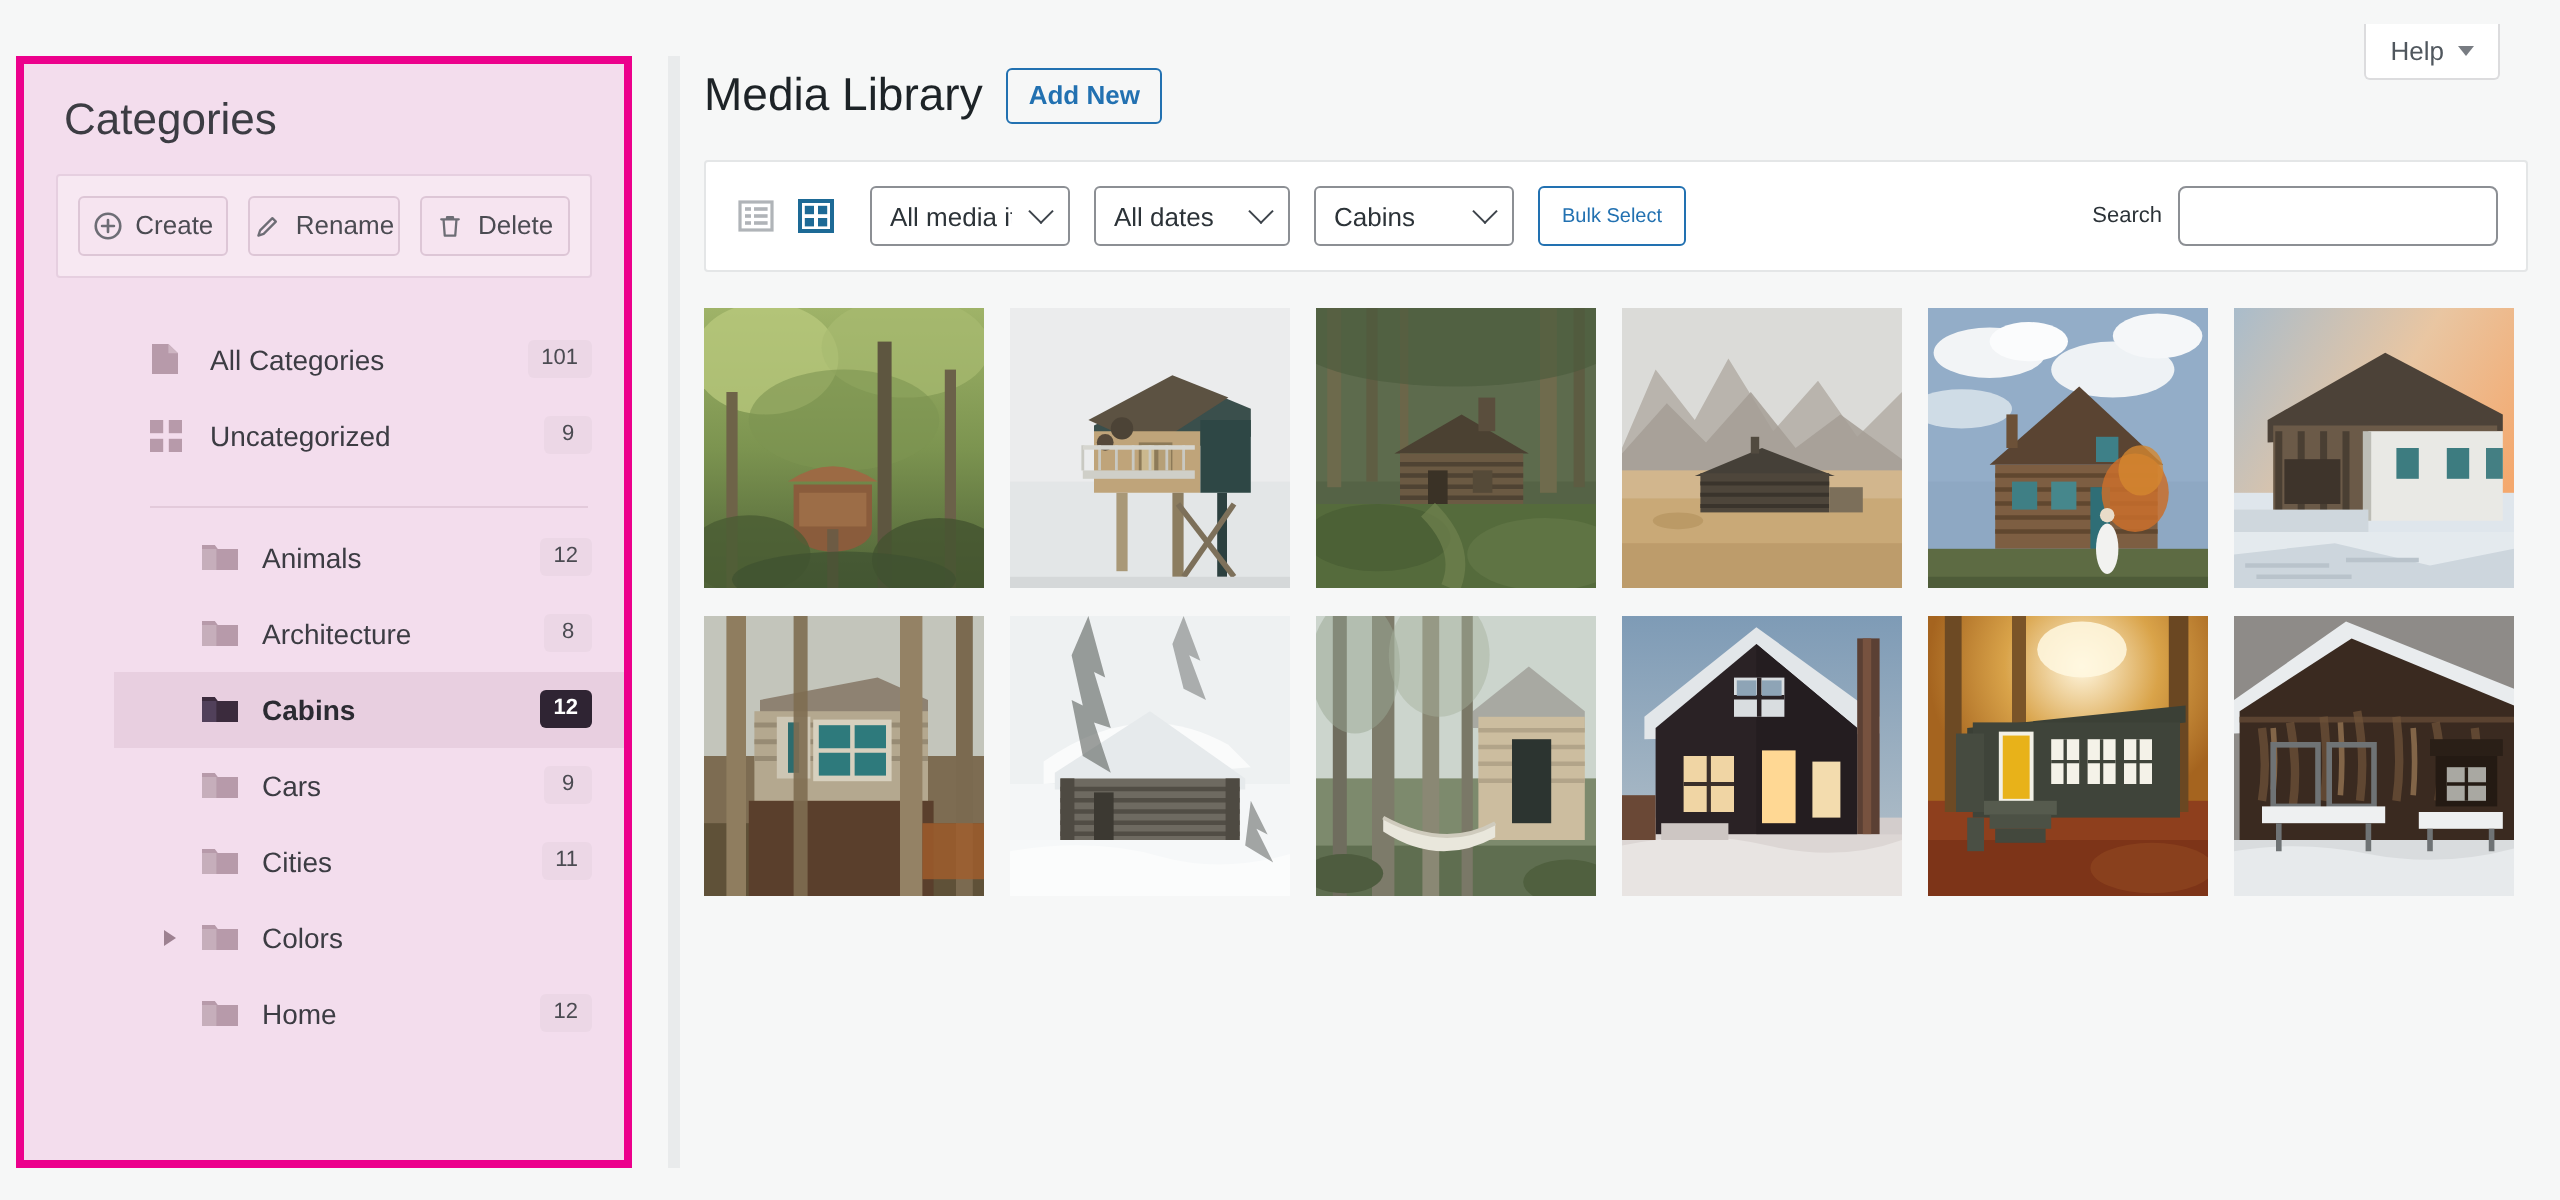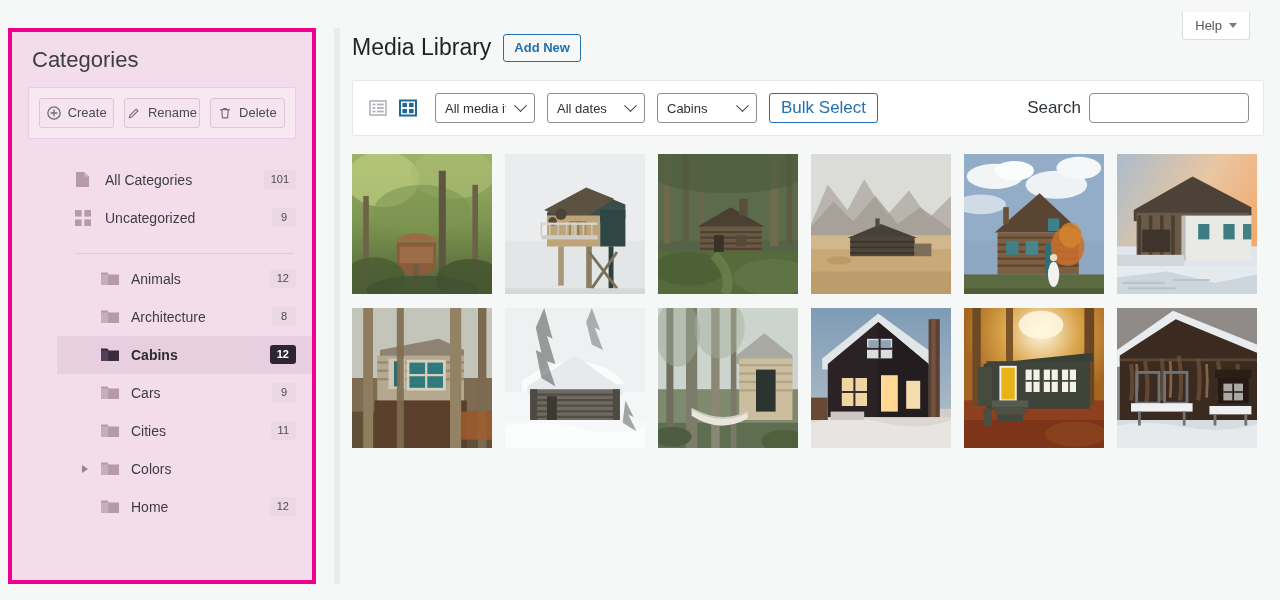--- a/index.html
+++ b/index.html
@@ -237,34 +237,34 @@
     transform: rotate(45deg) translate(-2px,-2px);
     flex: 0 0 auto;
   }
 
   .bulk {
     height: 30px;
     border: 1px solid #2271b1;
     color: #2271b1;
     background: #fff;
     border-radius: 3px;
-    font-size: 17px;
+    font-size: 10px;
     padding: 0 11px;
     display: flex;
     align-items: center;
     cursor: pointer;
   }
 
   .search-wrap {
     margin-left: auto;
     display: flex;
     align-items: center;
     gap: 8px;
   }
-  .search-label { font-size: 17px; color: #2c3338; }
+  .search-label { font-size: 11px; color: #2c3338; }
   .search-input {
     width: 160px;
     height: 30px;
     border: 1px solid #8c8f94;
     border-radius: 4px;
     background: #fff;
     padding: 0 8px;
     font-size: 13px;
     font-family: "Liberation Sans", sans-serif;
     color: #2c3338;

